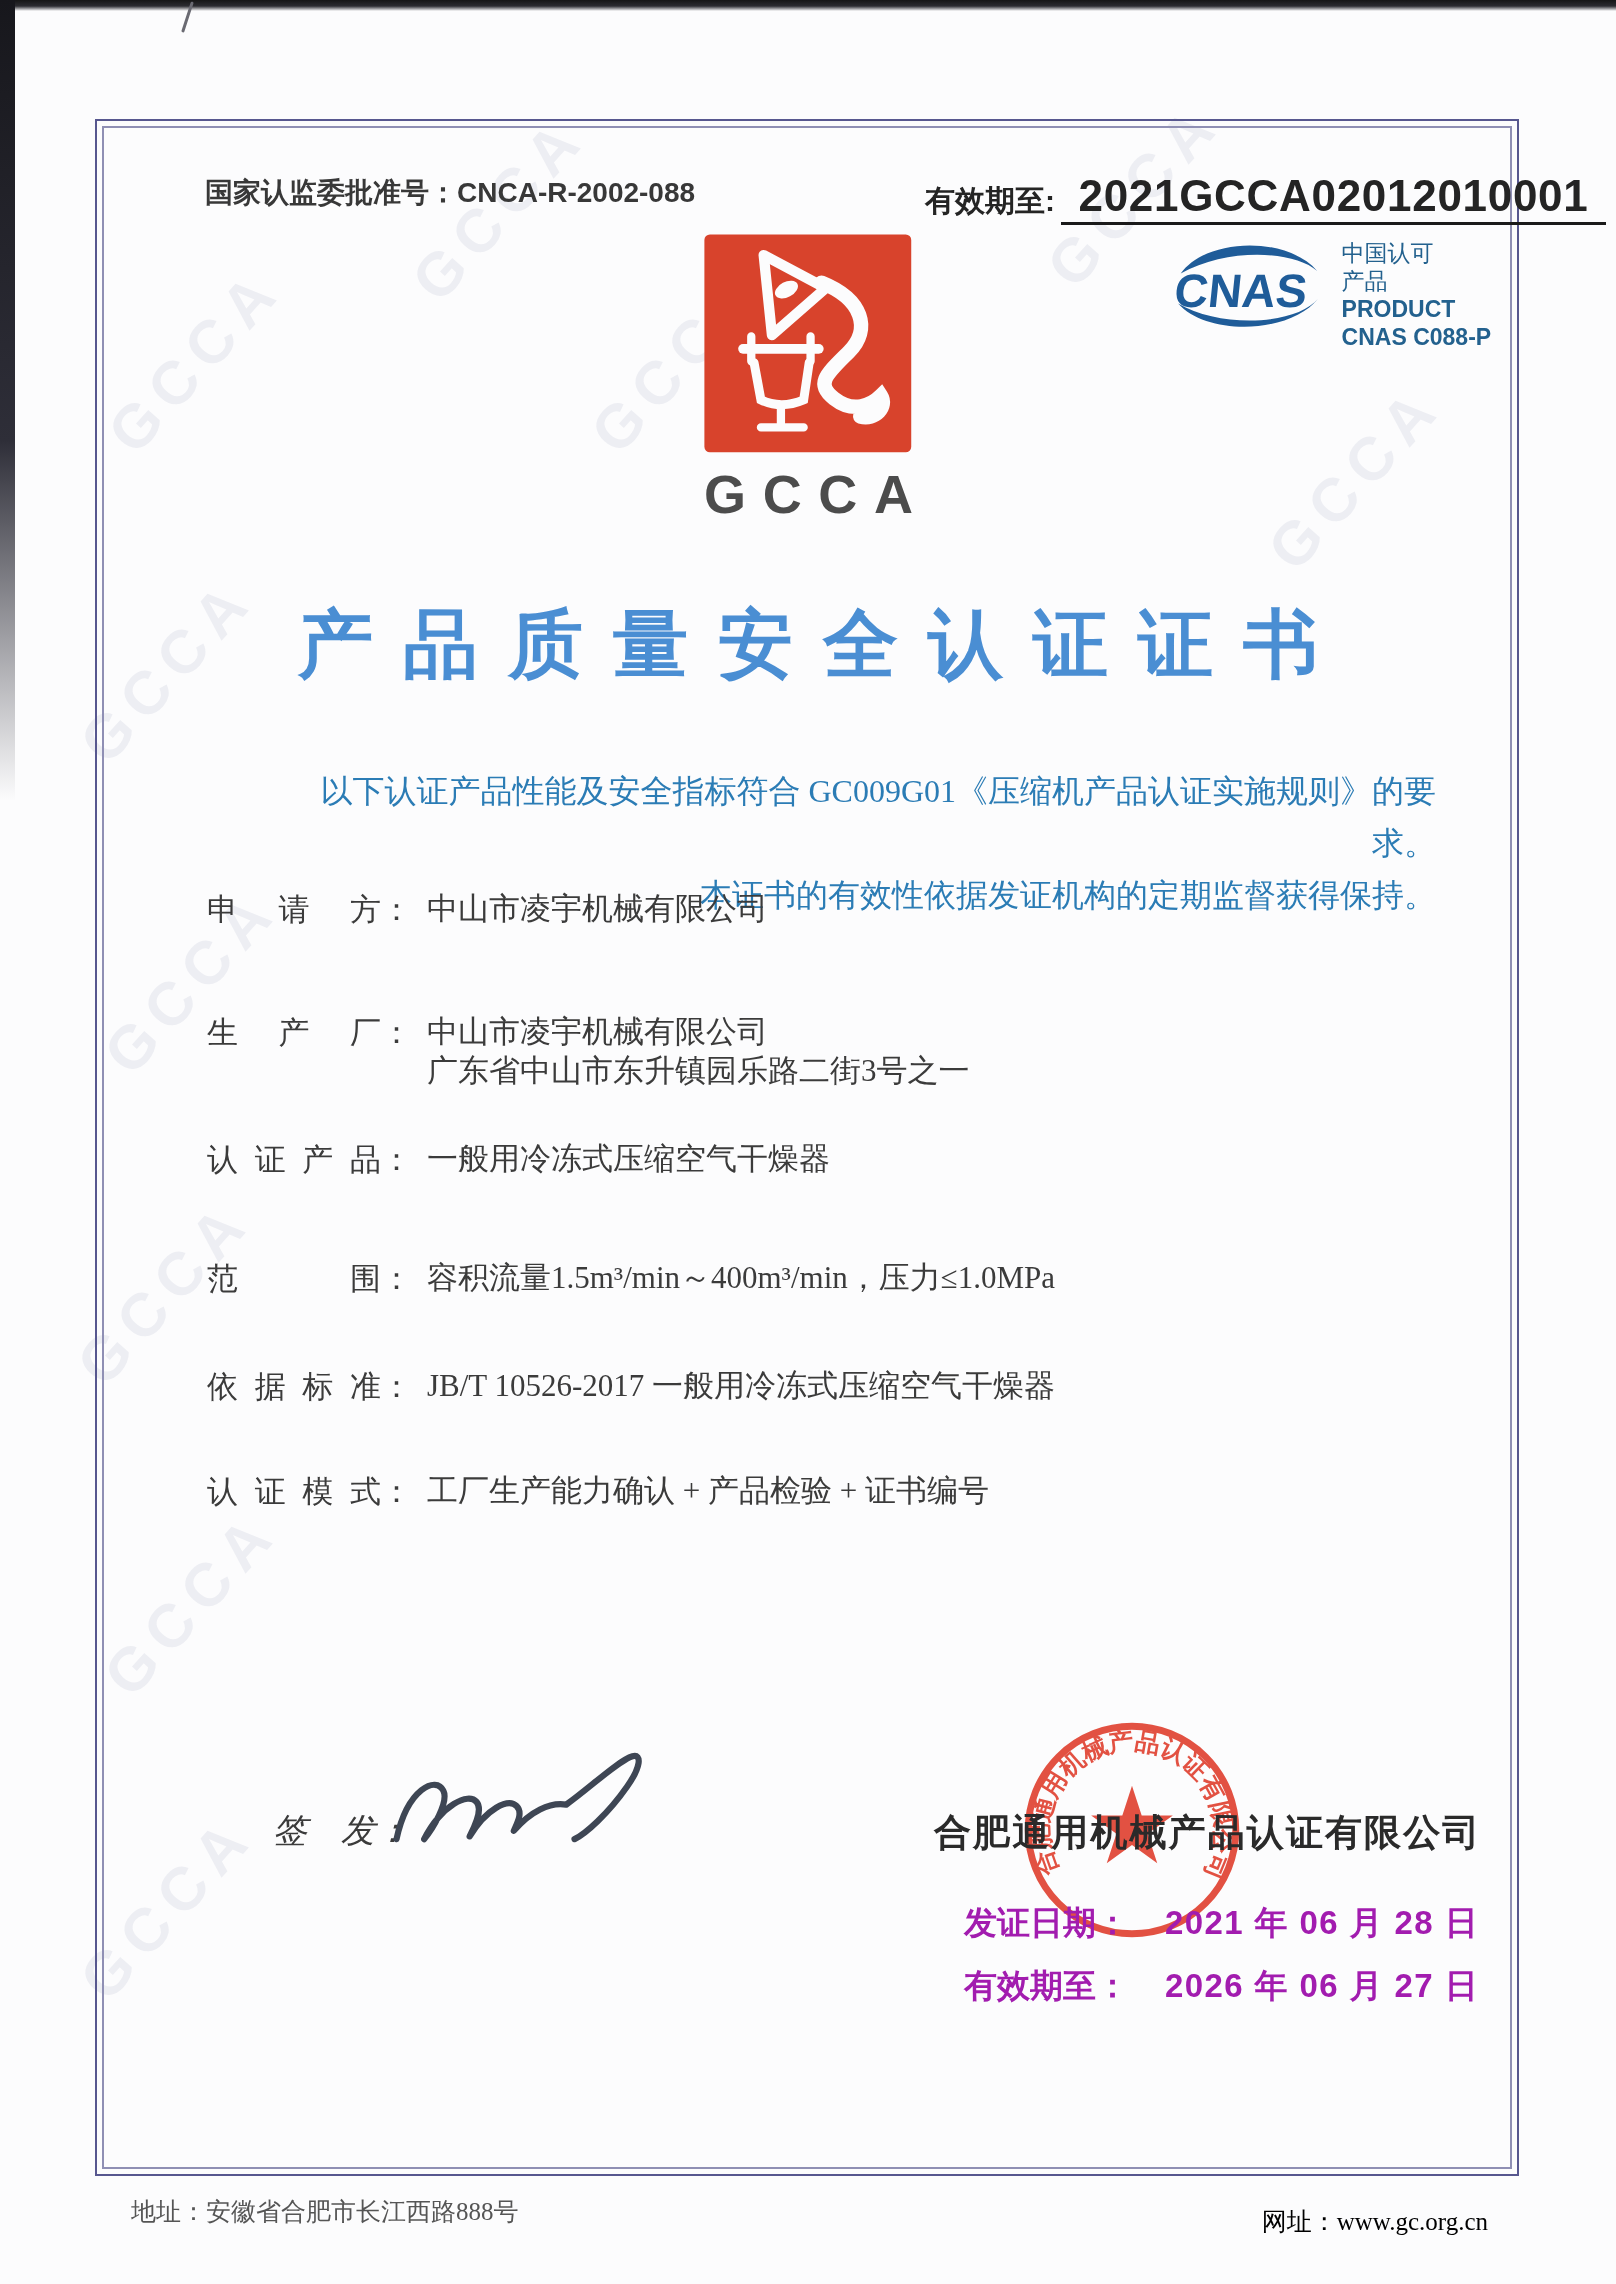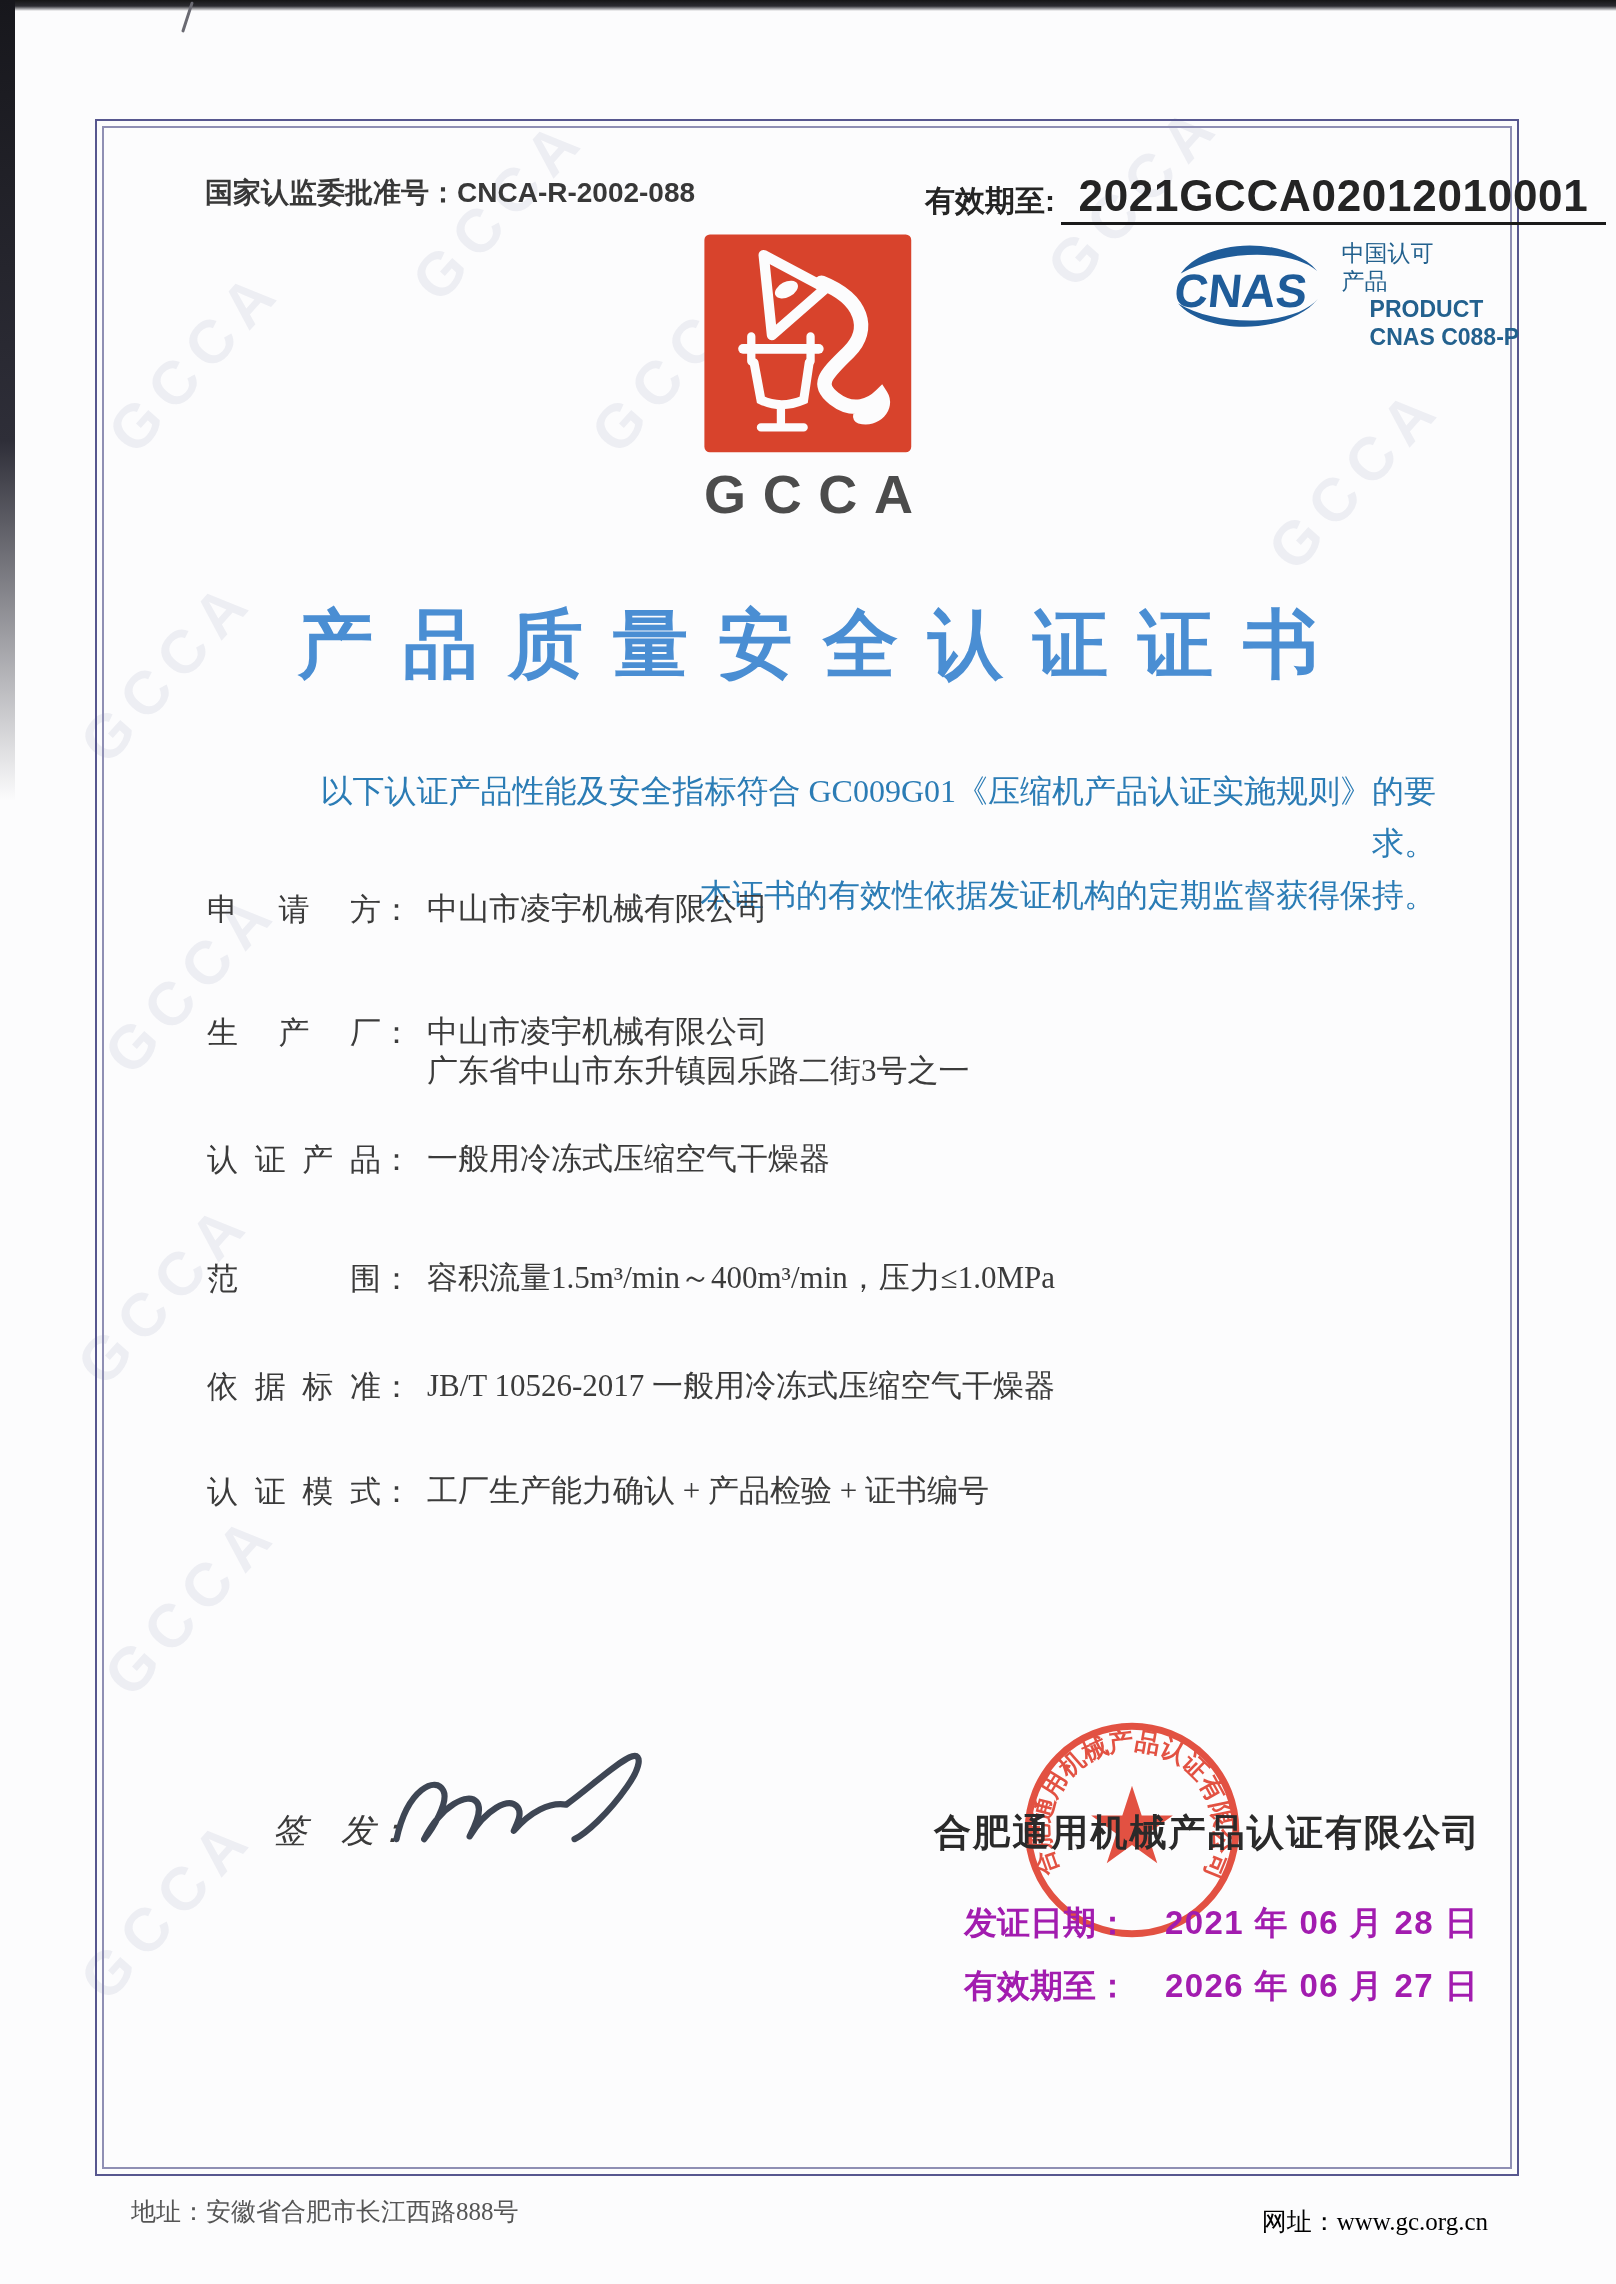--- a/index.html
+++ b/index.html
@@ -34,21 +34,21 @@
     padding:0 18px 1px 18px;margin-left:5.5px;border-bottom:3.5px solid #1a1a1a;}
   
   .gcca-logo{position:absolute;left:703px;top:233px;width:211px;text-align:center;}
   .gcca-text{margin-top:5.5px;font-family:"Liberation Sans",sans-serif;font-weight:bold;
     font-size:54px;color:#4c4c4c;}
   .gcca-text span{letter-spacing:16.6px;margin-right:-16.6px;}
   
   .cnas{position:absolute;left:1169px;top:233px;display:flex;}
   .cnas-caption{margin-left:16.6px;font-family:"Liberation Sans",sans-serif;color:#23618e;
     font-size:23px;line-height:28px;padding-top:5.5px;}
-  .cnas-caption .b{font-weight:bold;margin-left:28px;}
+  .cnas-caption .b{font-weight:bold;}
   
   .title{position:absolute;left:0;top:595px;width:1616px;text-align:center;
     font-family:"Liberation Sans",sans-serif;font-weight:bold;font-size:75px;color:#4a8ed3;}
   .title span{letter-spacing:30px;margin-right:-30px;margin-top:36px;}
   
   .intro{position:absolute;left:207px;top:765px;width:1229px;
     font-size:32px;line-height:52px;color:#2b7cb5;text-align:right;}
   .intro .indent{text-indent:2em;}
   
   .fields{position:absolute;left:207px;top:889px;width:1243px;font-size:31px;color:#3b3b3b;}

